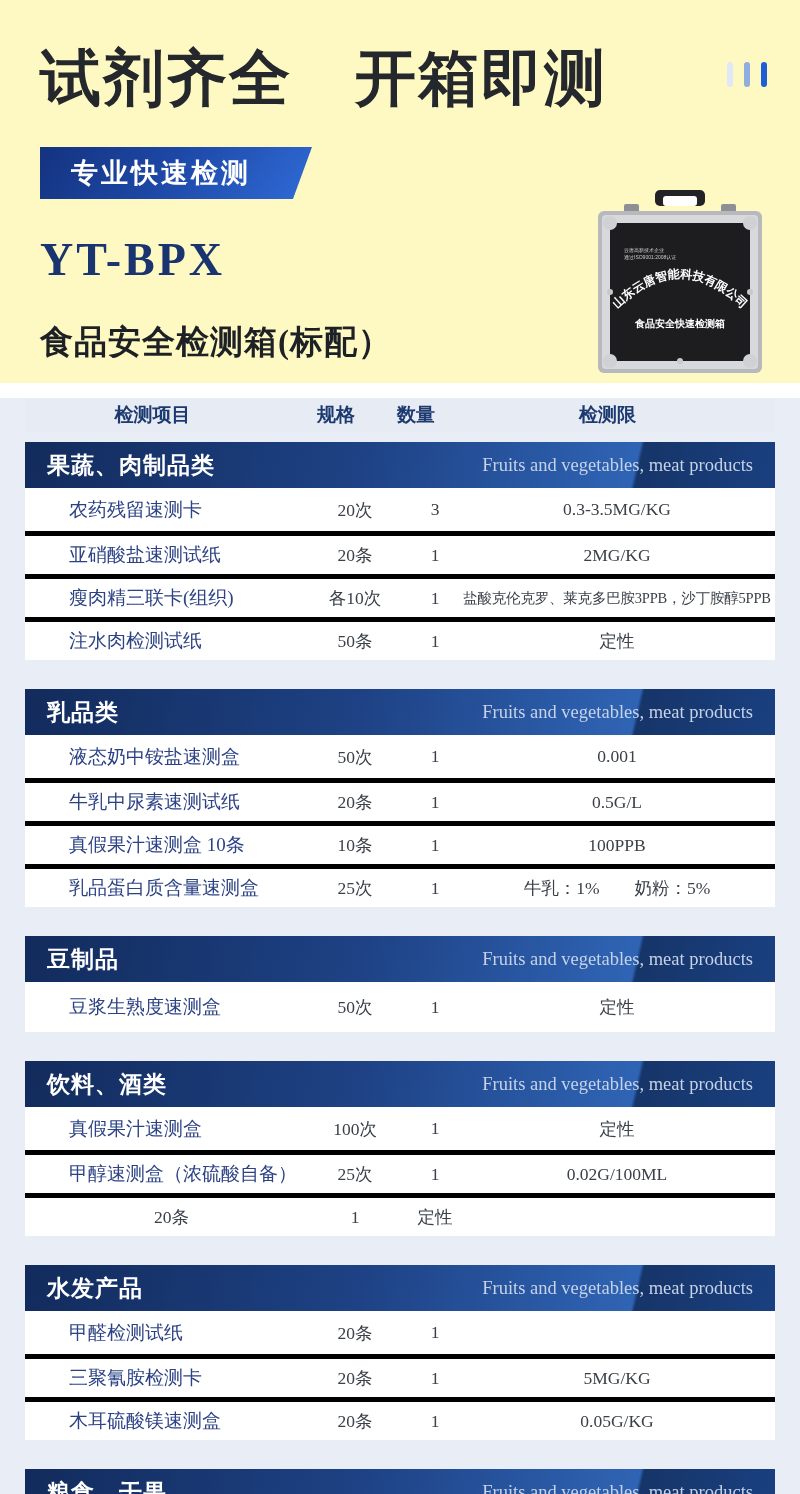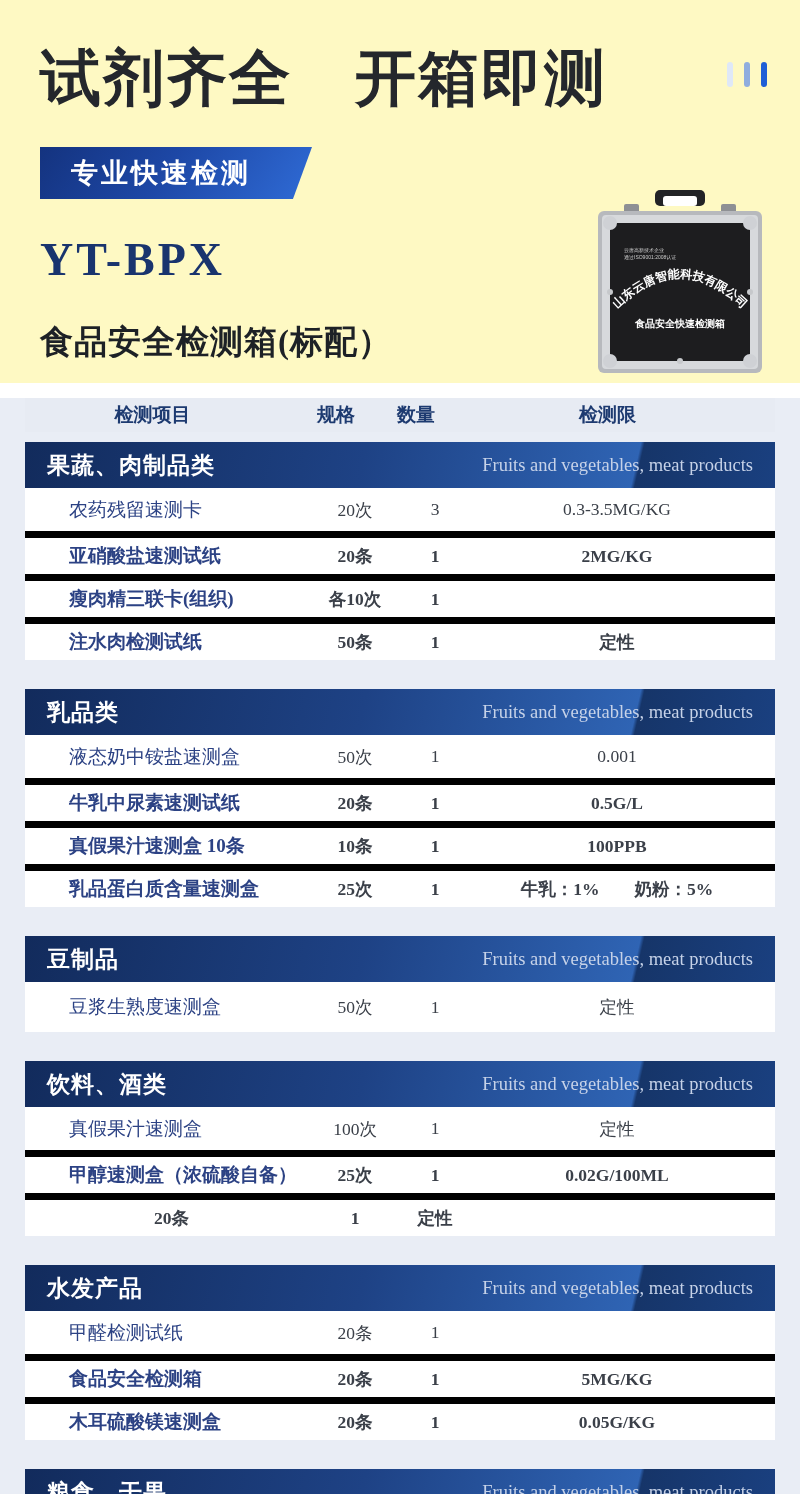--- a/index.html
+++ b/index.html
@@ -61,21 +61,21 @@
     background:linear-gradient(103deg, #122b5c 0%, #1e4285 45%, #2f64b4 81%, #163569 81.5%, #1a4080 100%);
   }
   .sec-zh{ color:#ffffff; font-size:23px; font-weight:700; letter-spacing:1px; }
   .sec-en{ color:#c6d2e8; font-size:18.5px; font-weight:400; }
   .row{
     height:43px; display:grid; grid-template-columns:255px 112px 48px 1fr;
     align-items:center;
     padding-left:19px;
   }
   .section.single .row{ height:50px; }
-  .row + .row{ border-top:7px solid #000000;font-weight:bold; }
+  .row + .row{ border-top:5px solid #000000; }
   .row .c{ text-align:center; font-size:17.5px; color:#3b4049; }
   .row .item{ text-align:left; padding-left:25px; font-size:19px; color:#2c4284; }
   .row .limit.small{ font-size:14.5px; letter-spacing:-0.2px; }
 </style>
 </head>
 <body>
 
 <div class="page">
 
   <header class="hero">
@@ -153,20 +153,21 @@
     <span class="c item">亚硝酸盐速测试纸</span>
     <span class="c spec">20条</span>
     <span class="c qty">1</span>
     <span class="c limit">2MG/KG</span>
   </div>
 
   <div class="row">
     <span class="c item">瘦肉精三联卡(组织)</span>
     <span class="c spec">各10次</span>
     <span class="c qty">1</span>
+    <span class="c limit small">盐酸克伦克罗、莱克多巴胺3PPB，沙丁胺醇5PPB</span>
   </div>
 
   <div class="row">
     <span class="c item">注水肉检测试纸</span>
     <span class="c spec">50条</span>
     <span class="c qty">1</span>
     <span class="c limit">定性</span>
   </div>
 </div>
   </section>
@@ -256,21 +257,21 @@
       <span class="sec-en">Fruits and vegetables, meat products</span>
     </div>
     <div class="rows">
   <div class="row">
     <span class="c item">甲醛检测试纸</span>
     <span class="c spec">20条</span>
     <span class="c qty">1</span>
   </div>
 
   <div class="row">
-    <span class="c item">食品安全检测箱</span>
+    <span class="c item">三聚氰胺检测卡</span>
     <span class="c spec">20条</span>
     <span class="c qty">1</span>
     <span class="c limit">5MG/KG</span>
   </div>
 
   <div class="row">
     <span class="c item">木耳硫酸镁速测盒</span>
     <span class="c spec">20条</span>
     <span class="c qty">1</span>
     <span class="c limit">0.05G/KG</span>

